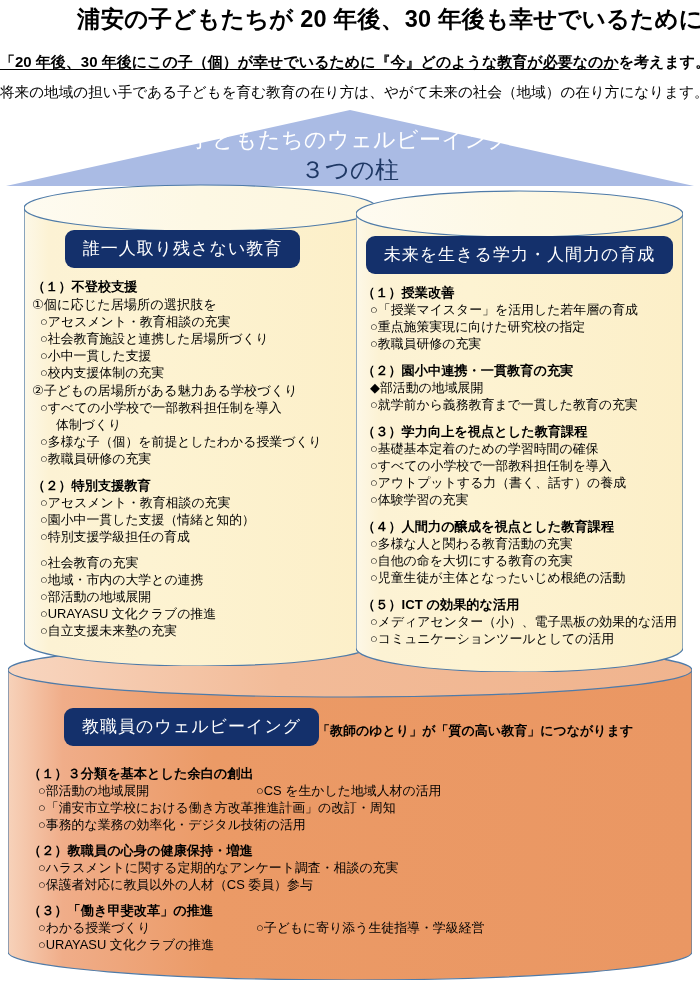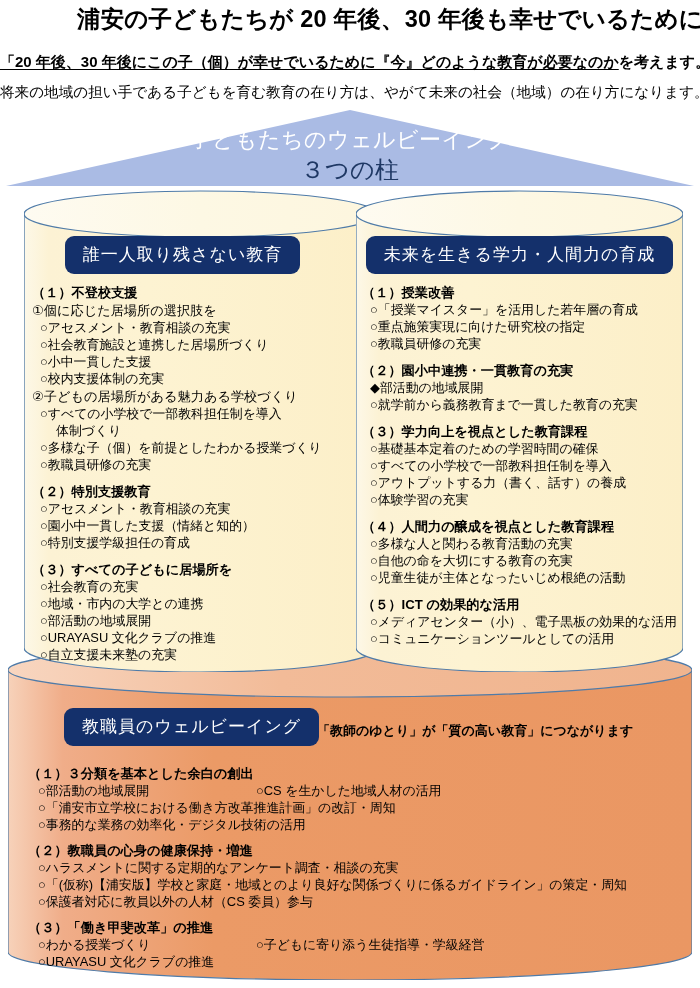--- a/index.html
+++ b/index.html
@@ -123,21 +123,21 @@
           <stop offset="0%" stop-color="#f8d6c0"></stop>
           <stop offset="40%" stop-color="#f2bb98"></stop>
           <stop offset="100%" stop-color="#f0b48e"></stop>
         </linearGradient>
       </defs>
       <path d="M0,28 L0,310 A342,28 0 0 0 684,310 L684,28 Z" fill="url(#og2)" stroke="#4f7ba8" stroke-width="1.2"></path>
       <ellipse cx="342" cy="28" rx="342" ry="27" fill="url(#ogtop)" stroke="#4f7ba8" stroke-width="1.2"></ellipse>
     </svg>
   </div>
 
-  <div class="cyl" style="left:24px;top:190px;width:353px;height:482px;z-index:2;">
+  <div class="cyl" style="left:24px;top:184px;width:353px;height:482px;z-index:2;">
     <svg class="body" viewBox="0 0 317 482" preserveAspectRatio="none">
       <defs>
         <linearGradient id="cg1" x1="0" y1="0" x2="1" y2="0">
           <stop offset="0%" stop-color="#fdf8e8"></stop>
           <stop offset="7%" stop-color="#fcf2d4"></stop>
           <stop offset="35%" stop-color="#fdf3d2"></stop>
           <stop offset="100%" stop-color="#fcefc8"></stop>
         </linearGradient>
         <linearGradient id="cg1t" x1="0" y1="0" x2="1" y2="0">
           <stop offset="0%" stop-color="#fefbf1"></stop>
@@ -171,21 +171,20 @@
         </div>
 
         <div class="sec">
           <div class="sec-title">（２）特別支援教育</div>
           <div class="item">○アセスメント・教育相談の充実</div>
           <div class="item">○園小中一貫した支援（情緒と知的）</div>
           <div class="item">○特別支援学級担任の育成</div>
         </div>
 
         <div class="sec">
-          <div class="sec-title">（３）すべての子どもに居場所を</div>
           <div class="item">○社会教育の充実</div>
           <div class="item">○地域・市内の大学との連携</div>
           <div class="item">○部活動の地域展開</div>
           <div class="item">○URAYASU 文化クラブの推進</div>
           <div class="item">○自立支援未来塾の充実</div>
         </div>
 
       </div>
     </div>
   </div>
@@ -268,21 +267,20 @@
         <div class="o-item">○部活動の地域展開</div>
         <div class="o-item c2">○CS を生かした地域人材の活用</div>
       </div>
       <div class="o-item">○「浦安市立学校における働き方改革推進計画」の改訂・周知</div>
       <div class="o-item">○事務的な業務の効率化・デジタル技術の活用</div>
     </div>
 
     <div class="o-sec">
       <div class="o-title">（２）教職員の心身の健康保持・増進</div>
       <div class="o-item">○ハラスメントに関する定期的なアンケート調査・相談の充実</div>
-      <div class="o-item">○「(仮称)【浦安版】学校と家庭・地域とのより良好な関係づくりに係るガイドライン」の策定・周知</div>
       <div class="o-item">○保護者対応に教員以外の人材（CS 委員）参与</div>
     </div>
 
     <div class="o-sec">
       <div class="o-title">（３）「働き甲斐改革」の推進</div>
       <div class="two-col">
         <div class="o-item">○わかる授業づくり</div>
         <div class="o-item c2">○子どもに寄り添う生徒指導・学級経営</div>
       </div>
       <div class="o-item">○URAYASU 文化クラブの推進</div>

